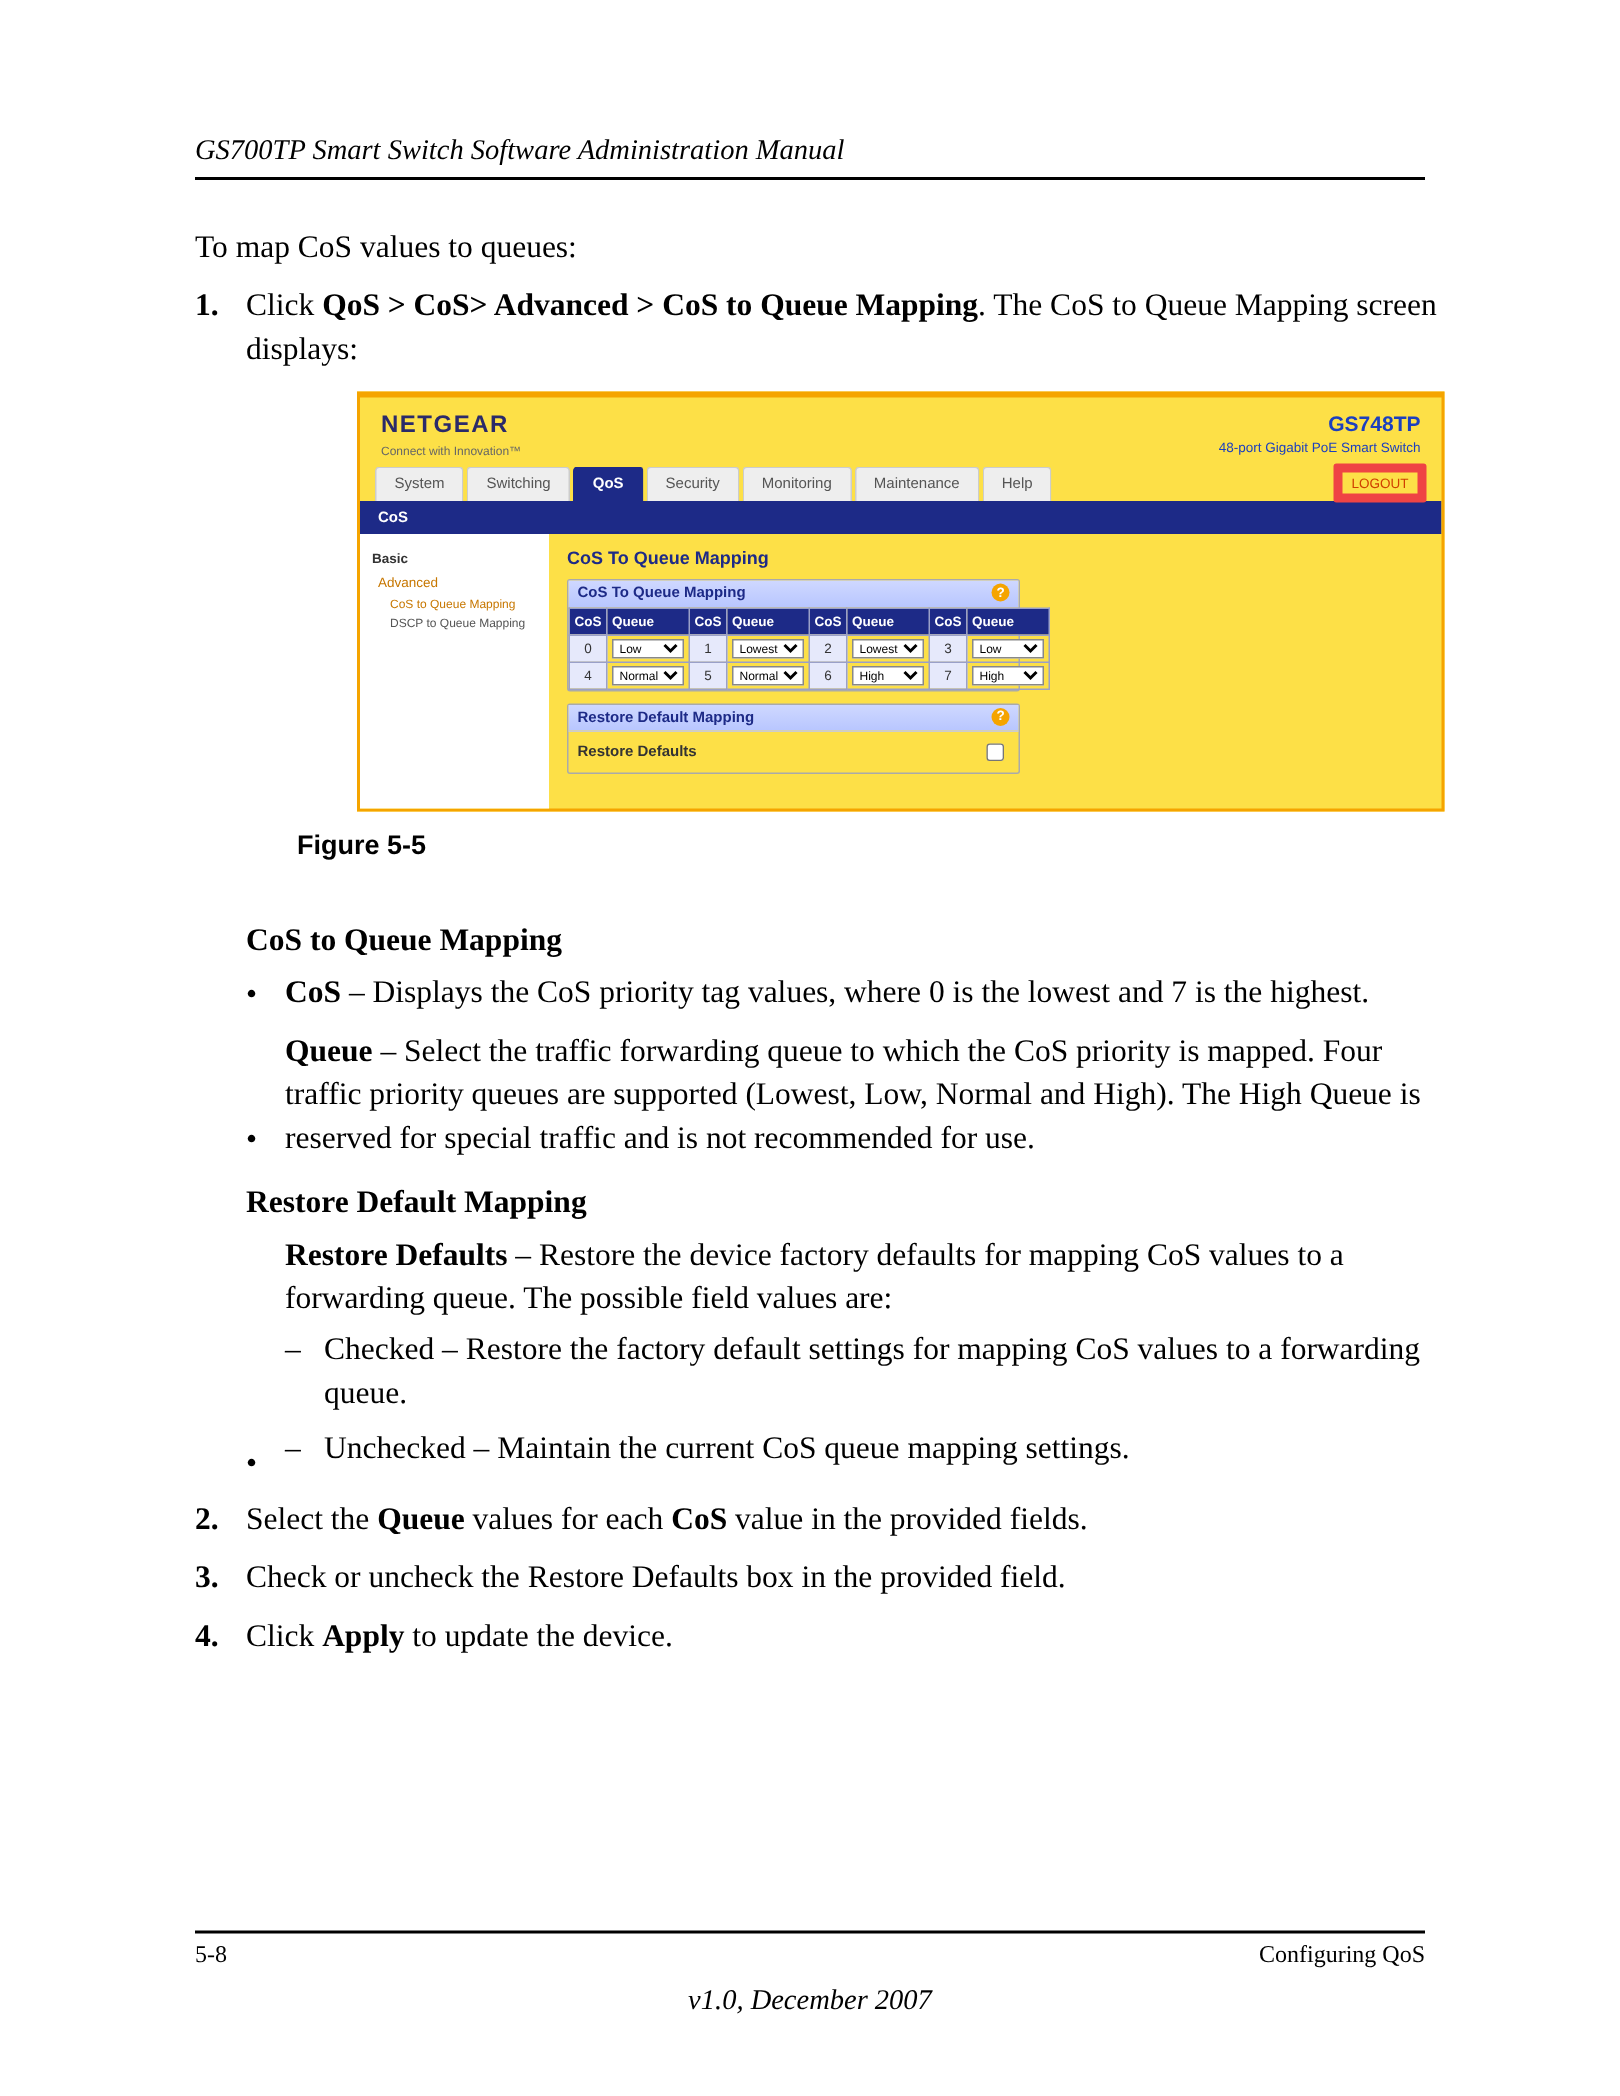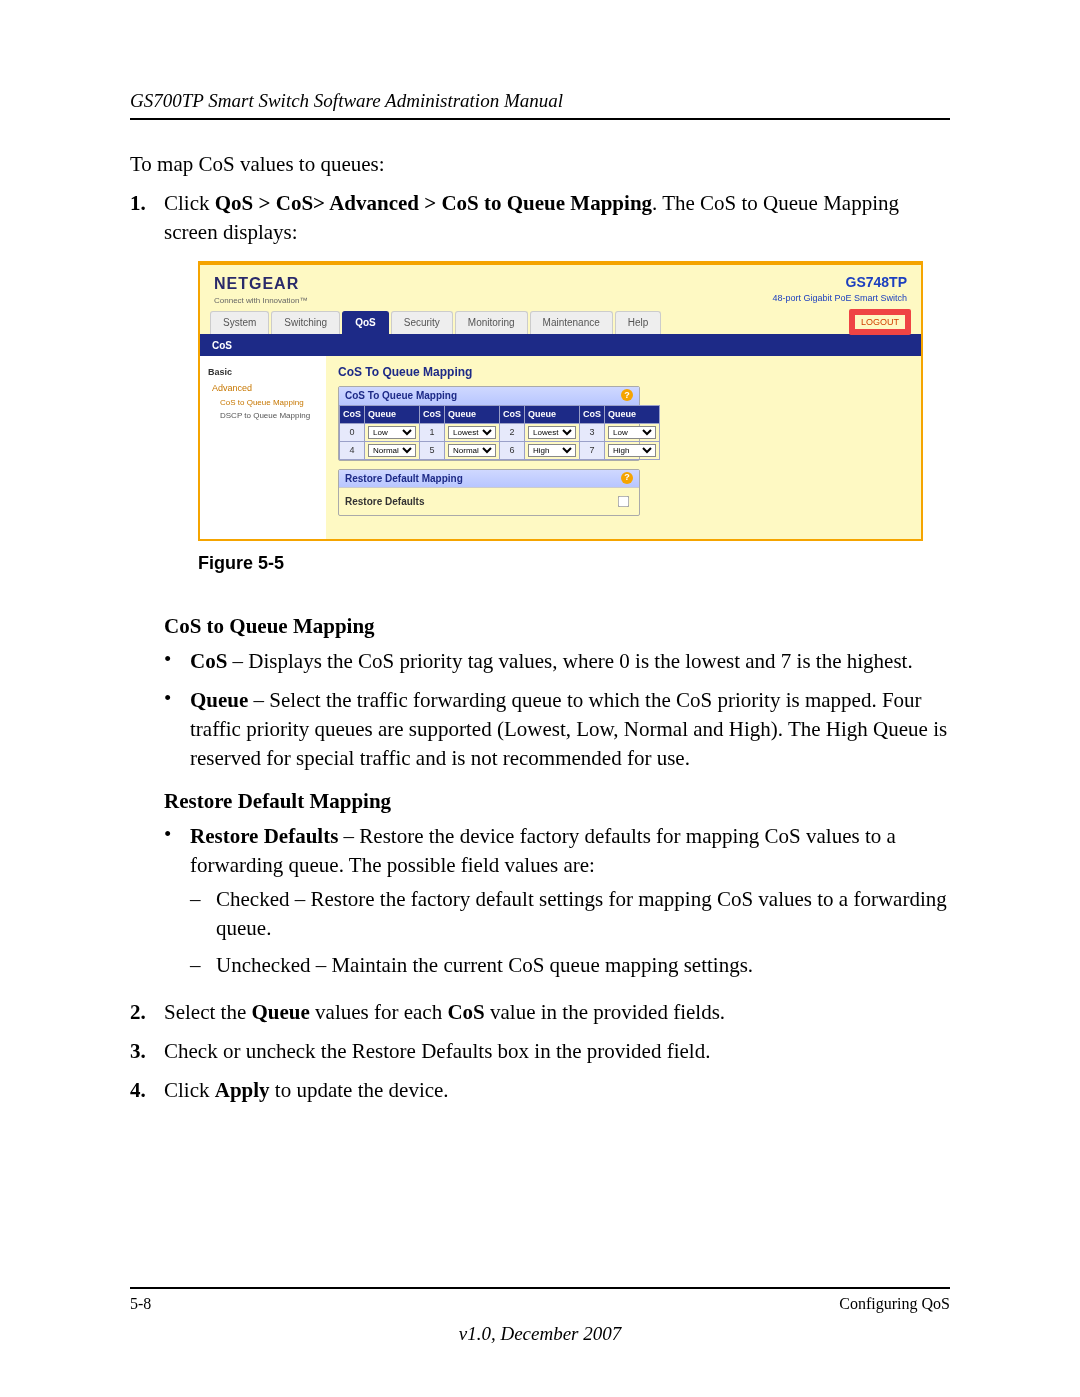--- a/index.html
+++ b/index.html
@@ -52,26 +52,27 @@
   .figure-wrap {
     margin: 14px 0 8px 34px;
   }
   
   .shot {
     width: 725px;
     height: 280px;
     border: 2px solid #f5a400;
     border-top-width: 4px;
     box-sizing: border-box;
-    background: #fef9c3;
+    background: #fde047;
     font-family: Arial, Helvetica, sans-serif;
     font-size: 10px;
     color: #333;
     position: relative;
     overflow: hidden;
+    margin-left: 40px;
   }
   .shot-header {
     display: flex;
     justify-content: space-between;
     padding: 8px 14px 4px 14px;
   }
   .brand { font-weight: bold; font-size: 16px; color: #2a2a6a; letter-spacing: 1px; }
   .brand-sub { font-size: 8px; color: #666; }
   .model { text-align: right; }
   .model-line1 { color: #1c3fbf; font-weight: bold; font-size: 14px; }
@@ -197,20 +198,21 @@
     margin: 14px 0 6px 34px;
   }
   ul.bullets {
     list-style: none;
     padding: 0;
     margin: 0 0 0 34px;
   }
   ul.bullets > li {
     display: flex;
     margin-bottom: 10px;
+    align-items: flex-end;
   }
   ul.bullets > li::before {
     content: "•";
     width: 26px;
     flex: 0 0 26px;
     font-size: 21px;
     line-height: 1.2;
   }
   ul.bullets > li > div { flex:1; }
   ul.dashes {

